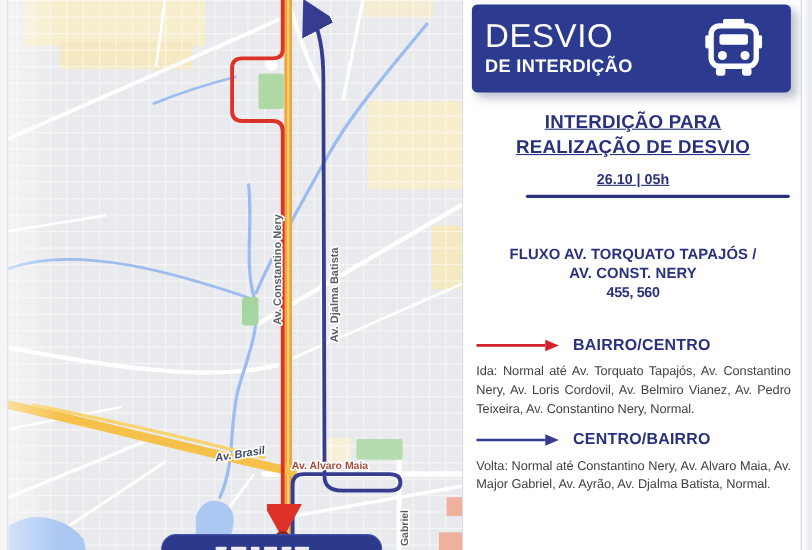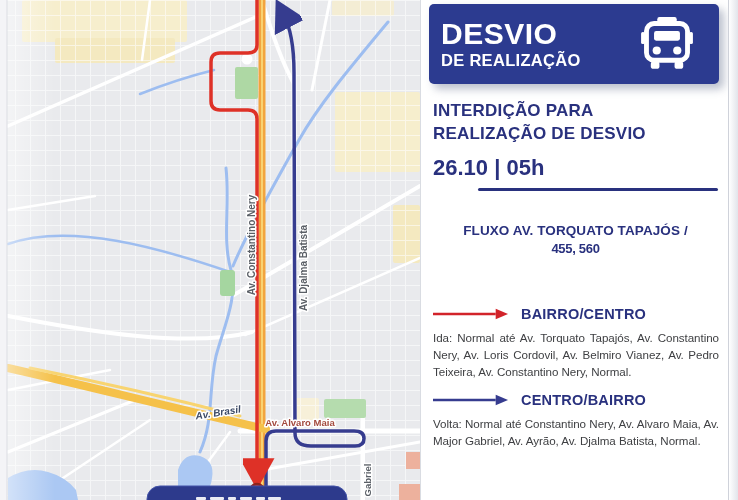--- a/index.html
+++ b/index.html
@@ -11,26 +11,26 @@
   
   .map-wrap{position:absolute;left:0;top:0;width:420px;height:500px;}
   .map-wrap svg{display:block;}
   .map-label{font-family:"Liberation Sans",sans-serif;paint-order:stroke;stroke:#ffffff;stroke-width:3px;stroke-linejoin:round;}
   
   .panel{position:absolute;left:420px;top:0;width:318px;height:500px;background:#ffffff;border-left:1px solid #d9dce2;}
   .edge-right{position:absolute;right:0;top:0;width:9px;height:500px;background:linear-gradient(to right,#ffffff,#e2e4ea);border-left:1px solid #cfd2da;}
   .hdr{position:absolute;left:8px;top:4px;width:290px;height:80px;background:#2c3b90;border-radius:5px;
        box-shadow:5px 5px 9px rgba(105,115,145,.45);display:flex;align-items:center;}
   .hdr-text{padding-left:12px;color:#ffffff;flex:1;}
-  .hdr-title{font-size:30px;font-weight:700;letter-spacing:.5px;line-height:1.05;}
+  .hdr-title{font-size:30px;font-weight:400;letter-spacing:.5px;line-height:1.05;}
   .hdr-sub{font-size:16.5px;font-weight:700;letter-spacing:.3px;margin-top:2px;}
   .bus{width:52px;height:54px;margin-right:26px;flex:none;}
-  .notice{position:absolute;top:99px;left:12px;right:21px;text-align:left;color:#29317e;font-weight:800;}
+  .notice{position:absolute;top:99px;left:12px;right:21px;text-align:center;color:#29317e;font-weight:800;text-decoration:underline;}
   .notice-line{font-size:17px;line-height:1.38;letter-spacing:.2px;}
-  .notice-dt{font-size:22px;margin-top:9px;}
+  .notice-dt{font-size:13px;margin-top:9px;}
   .rule{height:3.5px;background:#29317e;width:240px;margin:7px 0 0 auto;border-radius:2px;}
   .flux{position:absolute;top:222px;left:12px;right:21px;text-align:center;color:#29317e;font-weight:800;}
   .flux-h{font-size:13.5px;line-height:1.3;letter-spacing:.1px;}
   .flux-n{font-size:13px;line-height:1.35;letter-spacing:-.3px;white-space:nowrap;}
   .dir{position:absolute;left:12px;right:20px;}
   .dir1{top:306px;} .dir2{top:392px;}
   .dir-head{display:flex;align-items:center;}
   .arrow{width:76px;height:12px;flex:none;}
   .dir-label{font-size:14.5px;font-weight:800;color:#29317e;margin-left:12px;letter-spacing:.2px;}
   .dir p{margin:7px 0 0 0;font-size:11.6px;line-height:17.2px;color:#3f4043;text-align:justify;letter-spacing:-.05px;}
@@ -141,21 +141,21 @@
   <rect x="0" y="0" width="7" height="500" fill="#f4f4f7"></rect>
   <line x1="7" y1="0" x2="7" y2="500" stroke="#dcdde3" stroke-width="1"></line>
 </svg>
 </div>
 
 <div class="panel">
 
   <div class="hdr">
     <div class="hdr-text">
       <div class="hdr-title">DESVIO</div>
-      <div class="hdr-sub">DE REALIZAÇÃO</div>
+      <div class="hdr-sub">DE INTERDIÇÃO</div>
     </div>
     <svg class="bus" viewBox="0 0 48 50">
       <rect x="15" y="0" width="18" height="5" rx="2" fill="#fff"></rect>
       <rect x="5" y="6" width="38" height="34" rx="7" fill="none" stroke="#fff" stroke-width="4.5"></rect>
       <rect x="12" y="13" width="24" height="9" rx="2" fill="#fff"></rect>
       <circle cx="14.5" cy="31" r="3.8" fill="#fff"></circle>
       <circle cx="33.5" cy="31" r="3.8" fill="#fff"></circle>
       <rect x="0" y="14" width="3.5" height="11" rx="1.5" fill="#fff"></rect>
       <rect x="44.5" y="14" width="3.5" height="11" rx="1.5" fill="#fff"></rect>
       <rect x="9" y="41" width="8" height="7" rx="2.5" fill="#fff"></rect>
@@ -165,20 +165,21 @@
 
   <div class="notice">
     <div class="notice-line">INTERDIÇÃO PARA</div>
     <div class="notice-line">REALIZAÇÃO DE DESVIO</div>
     <div class="notice-dt">26.10 | 05h</div>
     <div class="rule"></div>
   </div>
 
   <div class="flux">
     <div class="flux-h">FLUXO AV. TORQUATO TAPAJÓS /</div>
+    <div class="flux-h">AV. CONST. NERY</div>
     <div class="flux-n">455, 560</div>
   </div>
 
   <div class="dir dir1">
     <div class="dir-head">
       <svg class="arrow" viewBox="0 0 80 12">
         <line x1="0" y1="6" x2="66" y2="6" stroke-width="2.6" stroke="#d2232a"></line>
         <polygon points="66,0.5 79,6 66,11.5" fill="#d2232a"></polygon>
       </svg>
       <span class="dir-label">BAIRRO/CENTRO</span>

